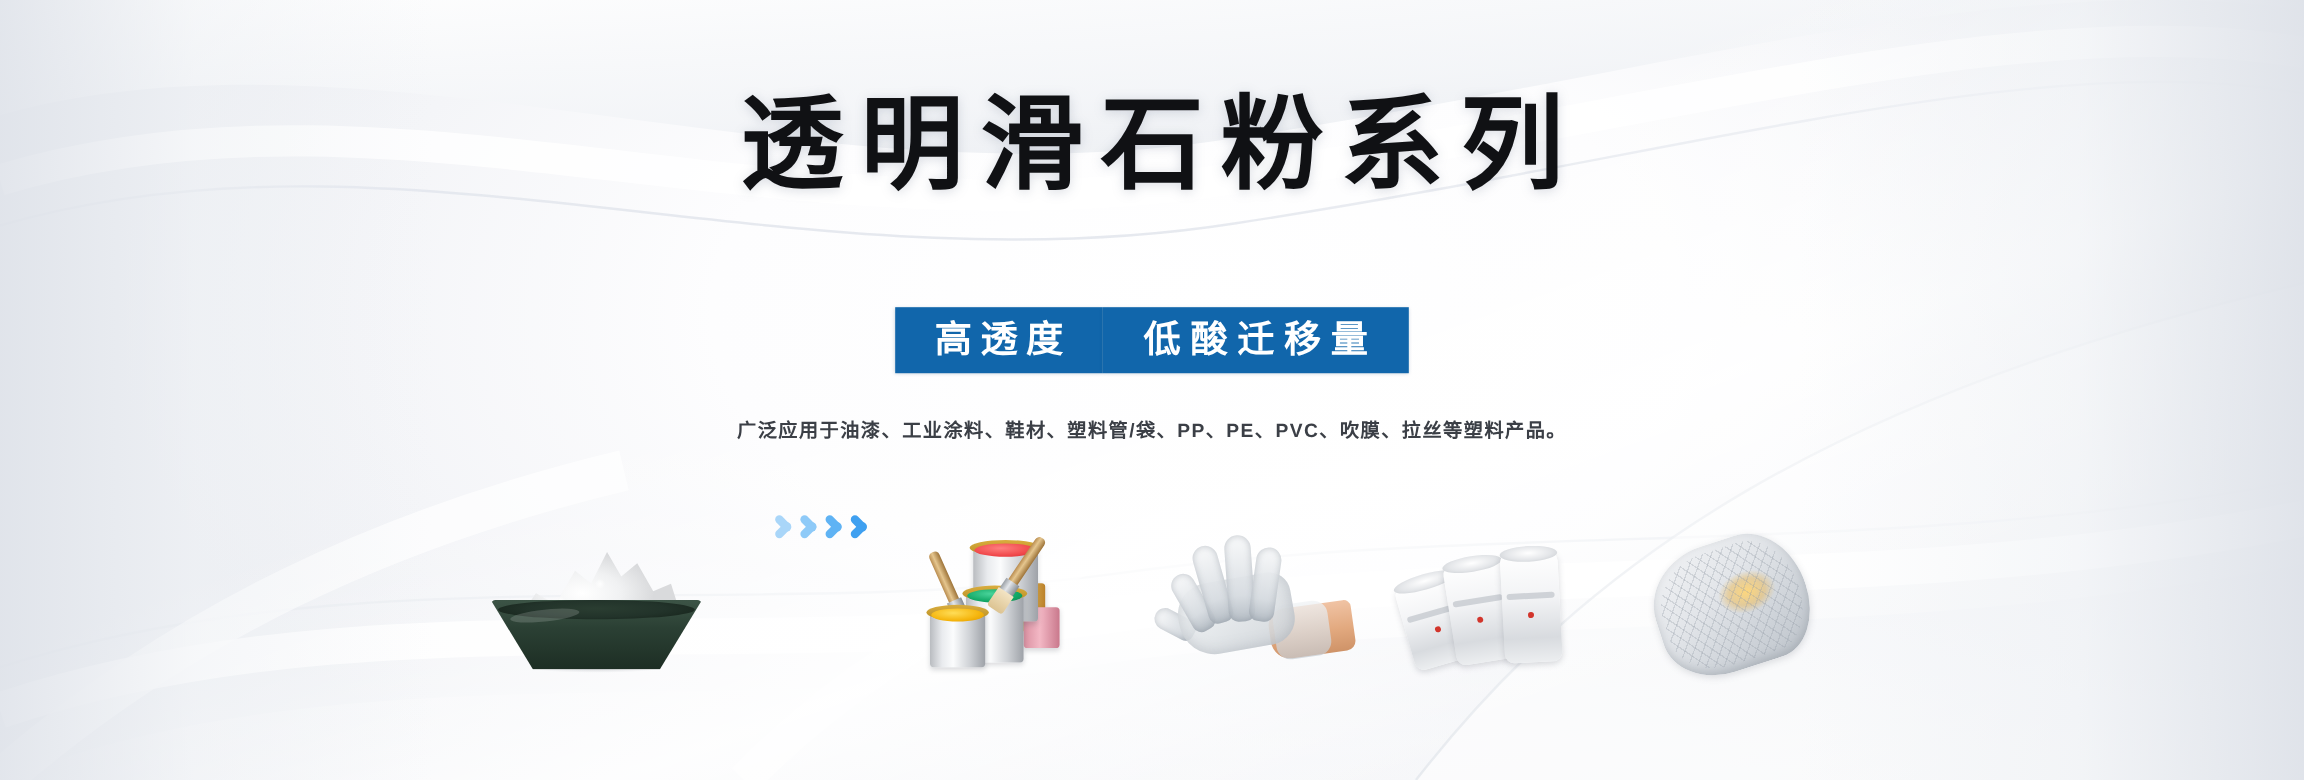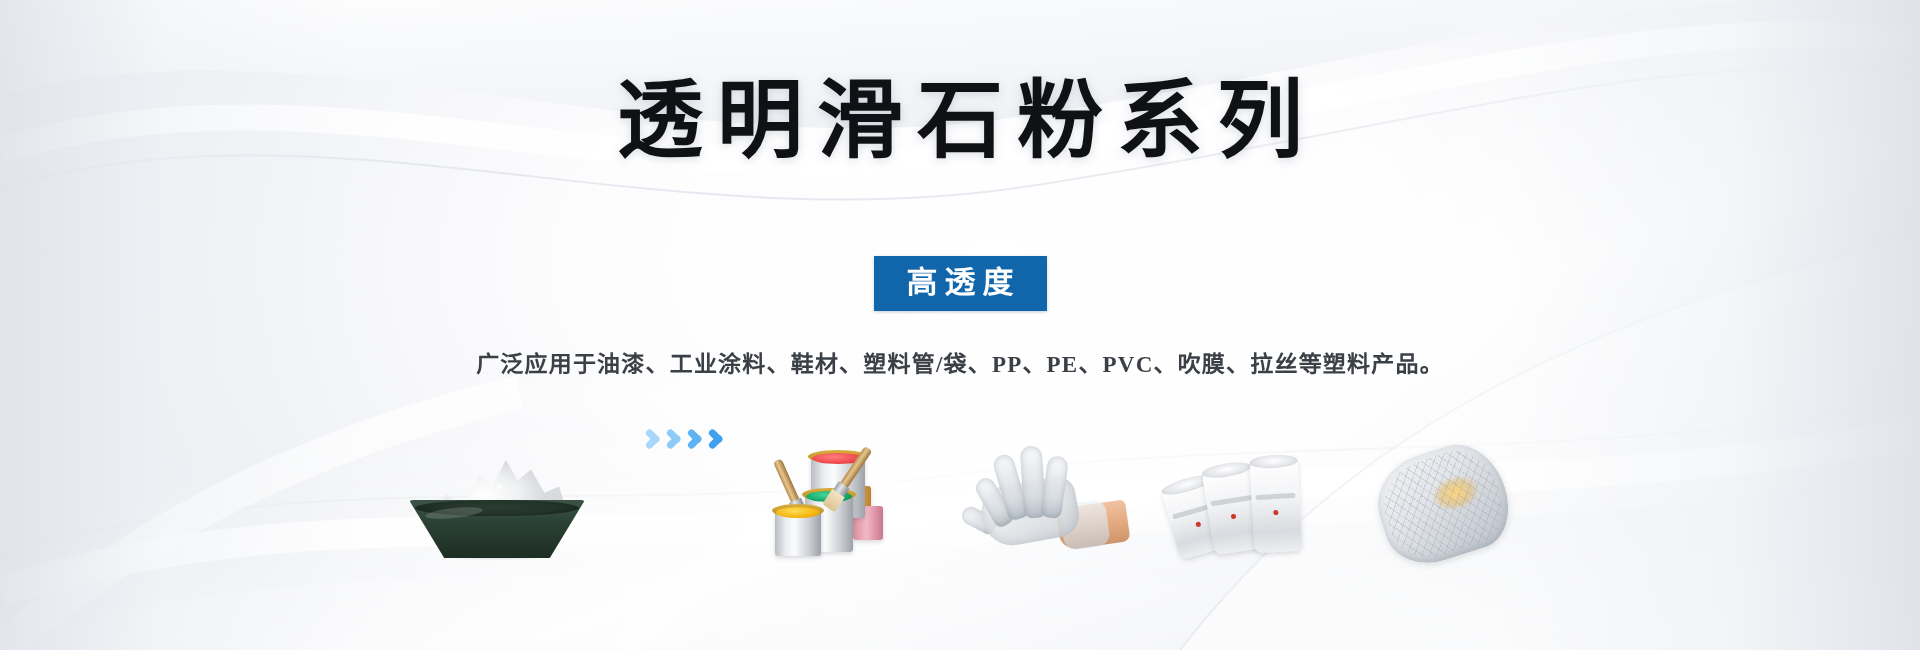--- a/index.html
+++ b/index.html
@@ -92,22 +92,22 @@
     text-indent: 7px;
     padding: 9px 26px 11px 26px;
     white-space: nowrap;
     line-height: 1.15;
     box-shadow: 0 1px 3px rgba(12,60,105,0.25);
   }
   .badge.is-wide { letter-spacing: 8px; text-indent: 8px; }
 
   .subtitle {
     margin-top: 34px;
-    font-family: Liberation Serif, serif;
-    font-size: 23px;
+    font-family: Liberation Sans, sans-serif;
+    font-size: 16px;
     font-weight: 700;
     color: #3b3f46;
     letter-spacing: 1.2px;
     white-space: nowrap;
   }
 
   
   .gallery {
     position: absolute;
     left: 0;
@@ -405,20 +405,21 @@
   <div class="bg-sheen"></div>
   <div class="bg-vignette-l"></div>
   <div class="bg-vignette-r"></div>
 
   <div class="content">
 
     <h1 class="headline">透明滑石粉系列</h1>
 
     <div class="badges">
       <span class="badge">高透度</span>
+      <span class="badge is-wide">低酸迁移量</span>
     </div>
 
     <p class="subtitle">广泛应用于油漆、工业涂料、鞋材、塑料管/袋、PP、PE、PVC、吹膜、拉丝等塑料产品。</p>
   </div>
 
   <div class="gallery">
 
     <div class="gal-item w-powder">
       <div class="bowl">
         <div class="shadow"></div>

